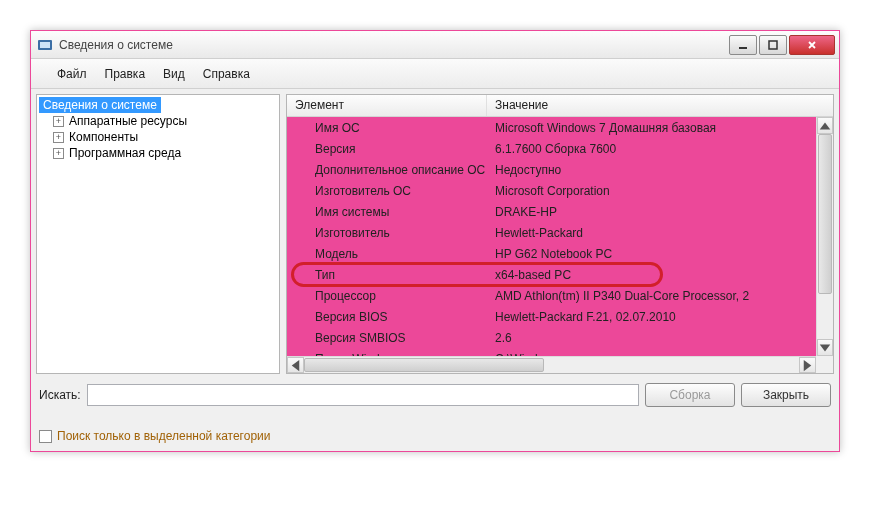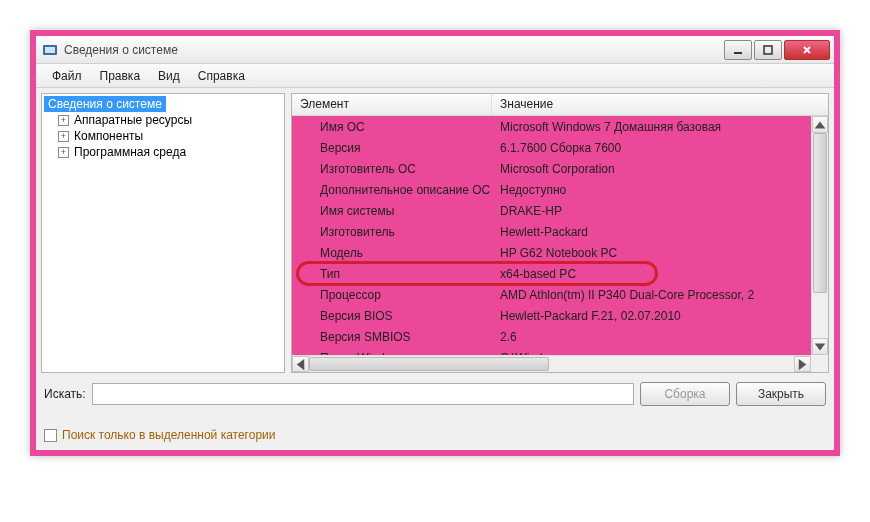--- a/index.html
+++ b/index.html
@@ -1,26 +1,26 @@
 <!DOCTYPE html>
 <html><head>
 <meta charset="utf-8">
 <style>
 * { box-sizing: border-box; margin: 0; padding: 0; font-family: "Segoe UI", Tahoma, sans-serif; font-size: 12px; }
 body { background: #fff; padding: 30px; }
-.window { width: 810px; border: 6px solid #ec4899; background: #f0f0f0; box-shadow: 0 0 8px rgba(0,0,0,.25); }
+.window { width: 810px; border: 1px solid #ec4899; background: #f0f0f0; box-shadow: 0 0 8px rgba(0,0,0,.25); }
 .titlebar { height: 28px; background: linear-gradient(#fdfdfd,#e9e9e9); display: flex; align-items: center; padding: 0 0 0 6px; border-bottom: 1px solid #cfcfcf;}
 .titlebar .icon { width: 16px; height: 16px; margin-right: 6px; }
 .titlebar .icon svg { width:16px; height:16px; }
 .title-text { flex: 1; color: #444; }
 .winbtns { display: flex; height: 20px; margin-right: 4px; gap: 2px;}
 .winbtn { width: 28px; height: 20px; border: 1px solid #8a8a8a; border-radius: 2px; display:flex; align-items:center; justify-content:center; background: linear-gradient(#fafafa,#d8d8d8); cursor:pointer;}
 .winbtn.close { width: 46px; background: linear-gradient(#e68,#c9302c); border-color:#a83430;}
 .winbtn svg { width:10px; height:10px; }
-.menubar { height: 24px; background: linear-gradient(#fbfbfb,#ececec); border-bottom: 1px solid #d0d0d0; display:flex; align-items:center; padding: 0 8px; gap: 2px;}
+.menubar { height: 30px; background: linear-gradient(#fbfbfb,#ececec); border-bottom: 1px solid #d0d0d0; display:flex; align-items:center; padding: 0 18px; gap: 2px;}
 .menuitem { padding: 2px 8px; color: #222; cursor: default; border-radius:2px; }
 .body { display:flex; padding: 5px; gap: 6px; }
 .tree-pane { width: 244px; height: 280px; border: 1px solid #b5b5b5; background:#fff; padding: 2px; overflow:auto; }
 .tree-root { padding: 1px 4px; background:#3399ff; color:#fff; display:inline-block; }
 .tree-item { display:flex; align-items:center; padding: 1px 2px; color:#000; }
 .tree-item .expander { width:11px; height:11px; border:1px solid #8a8a8a; margin: 0 5px 0 12px; display:flex; align-items:center; justify-content:center; font-size:9px; line-height:1; color:#555; background:#fff;}
 .list-pane { flex:1; height: 280px; border: 1px solid #b5b5b5; background:#ec4899; position:relative; display:flex; flex-direction:column; }
 .columns { display:flex; background: linear-gradient(#fdfdfd,#ececec); border-bottom:1px solid #d4d4d4; height:22px; }
 .col { padding: 3px 8px; color:#222; }
 .col.elem { width: 200px; border-right: 1px solid #e0e0e0;}
@@ -116,26 +116,26 @@
       <div class="rows" id="rows">
           <div class="row">
             <div class="cell elem">Имя ОС</div>
             <div class="cell val">Microsoft Windows 7 Домашняя базовая</div>
           </div>
           <div class="row">
             <div class="cell elem">Версия</div>
             <div class="cell val">6.1.7600 Сборка 7600</div>
           </div>
           <div class="row">
+            <div class="cell elem">Дополнительное описание ОС</div>
+            <div class="cell val">Недоступно</div>
+          </div>
+          <div class="row">
             <div class="cell elem">Изготовитель ОС</div>
             <div class="cell val">Microsoft Corporation</div>
-          </div>
-          <div class="row">
-            <div class="cell elem">Дополнительное описание ОС</div>
-            <div class="cell val">Недоступно</div>
           </div>
           <div class="row">
             <div class="cell elem">Имя системы</div>
             <div class="cell val">DRAKE-HP</div>
           </div>
           <div class="row">
             <div class="cell elem">Изготовитель</div>
             <div class="cell val">Hewlett-Packard</div>
           </div>
           <div class="row">

